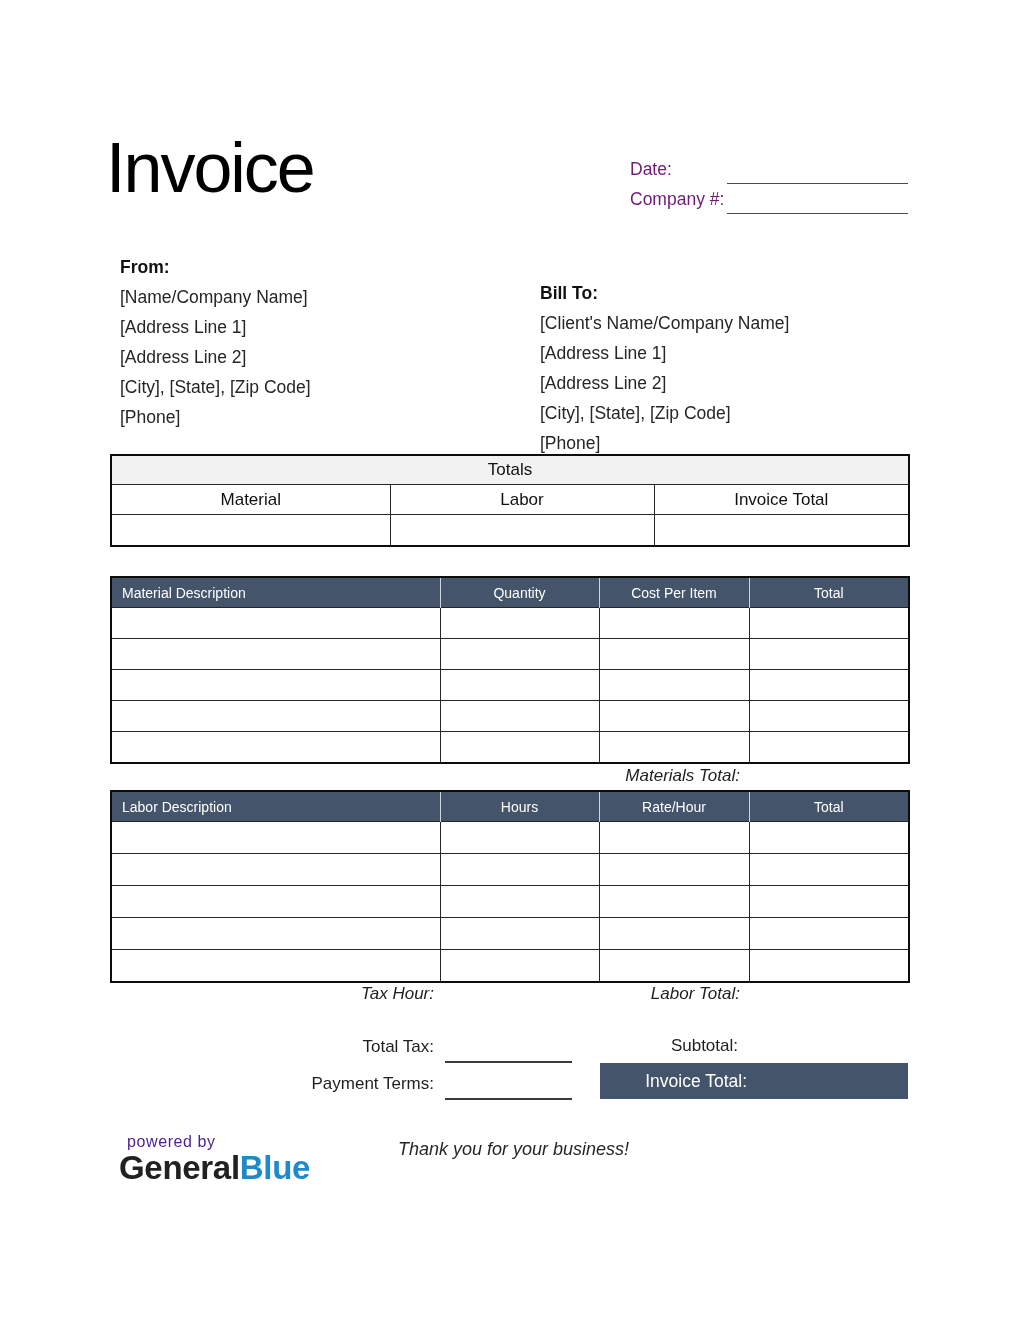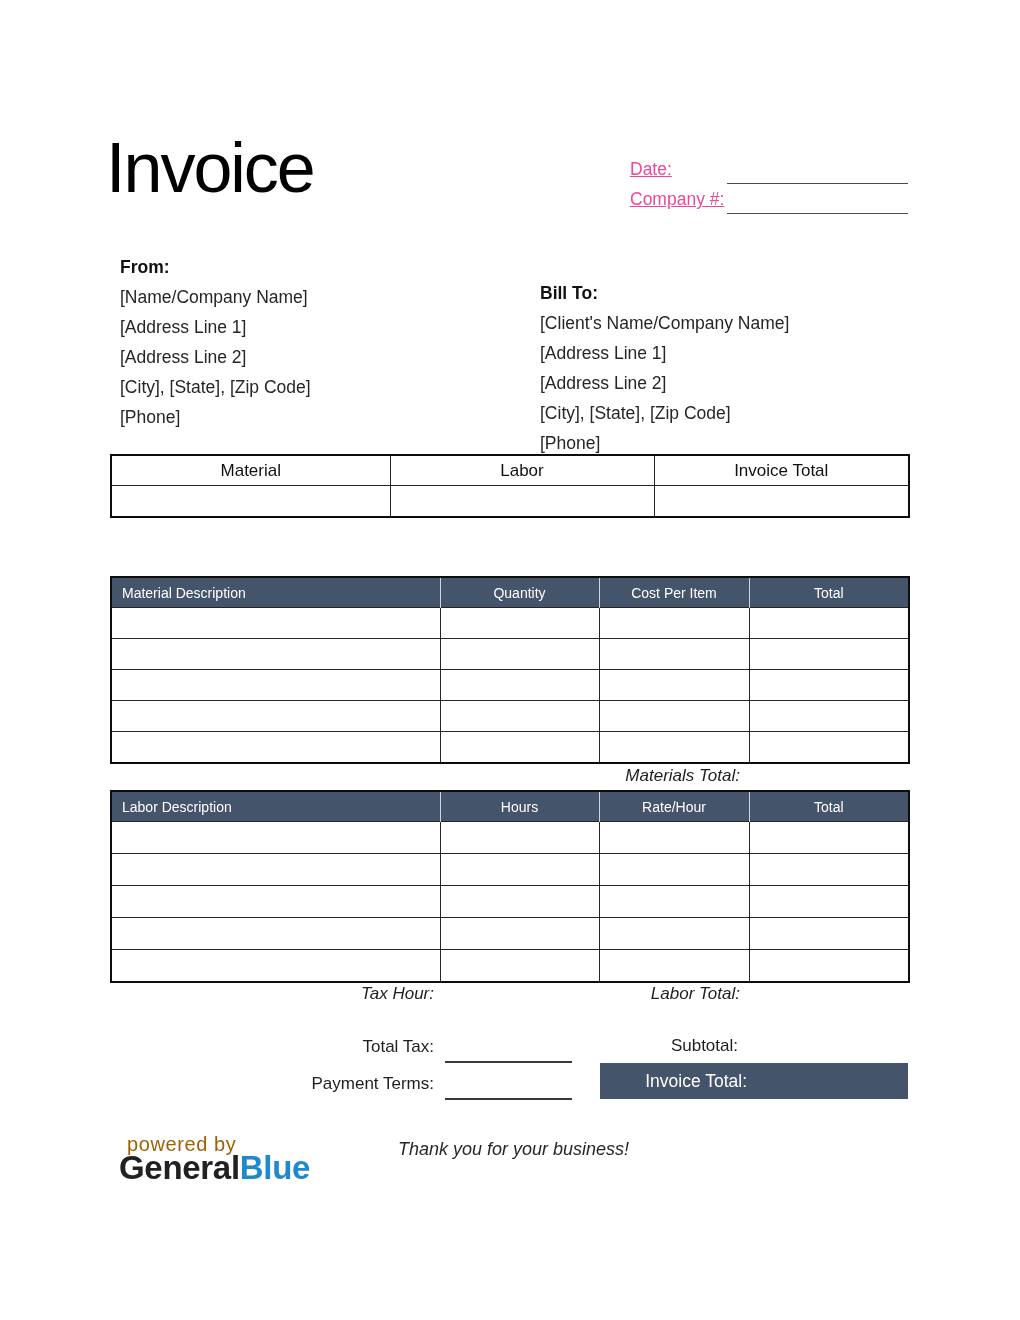--- a/index.html
+++ b/index.html
@@ -12,21 +12,21 @@
   
   .title {
     position:absolute; left:106px; top:133px; margin:0;
     font-size:70px; font-weight:400; letter-spacing:-2px;
     line-height:1; color:#000;
   }
 
   
   .hdr-fields { position:absolute; left:630px; top:154px; width:278px; }
   .hf-row { display:flex; align-items:flex-end; height:30px; }
-  .hf-label { width:97px; font-size:17.5px; color:#ec4899; padding-bottom:4px;text-decoration:underline; }
+  .hf-label { width:97px; font-size:17.5px; color:#701a75; padding-bottom:4px; }
   .hf-line { flex:1; border-bottom:1.5px solid #4a4a4a; height:26px; }
 
   
   .party { position:absolute; top:252px; width:410px; font-size:17.5px; }
   .party .head { font-weight:bold; line-height:30px; color:#111; }
   .party .line { line-height:30px; color:#262626; }
   .from  { left:120px; }
   .billto{ left:540px;margin-top:26px; }
 
   
@@ -72,21 +72,21 @@
     padding-right:161px; box-sizing:border-box; white-space:nowrap;
   }
 
   
   .thanks {
     position:absolute; left:398px; top:1139px;
     font-style:italic; font-size:18px; color:#262626;
   }
   .powered {
     position:absolute; left:127px; top:1133px;
-    font-size:20px; color:#a16207; letter-spacing:0.6px;
+    font-size:16px; color:#4c1d95; letter-spacing:0.6px;
   }
   .brand {
     position:absolute; left:119px; top:1150px;
     font-size:33px; font-weight:600; letter-spacing:-0.3px; line-height:1.1;
   }
   .brand .general { color:#212121; }
   .brand .blue    { color:var(--brand-blue,#2089CB); }
 </style>
 </head>
 <body>
@@ -124,20 +124,23 @@
     <div class="line">[Phone]</div>
   </div>
 
   <table class="totals">
     <colgroup>
         <col style="width:279px">
         <col style="width:264px">
         <col style="width:255px">
       </colgroup>
     <tbody>
+        <tr class="t-head">
+      <td colspan="3">Totals</td>
+    </tr>
     <tr class="t-cols">
       <td>Material</td>
       <td>Labor</td>
       <td>Invoice Total</td>
     </tr>
     <tr class="t-vals">
       <td></td>
       <td></td>
       <td></td>
     </tr>

